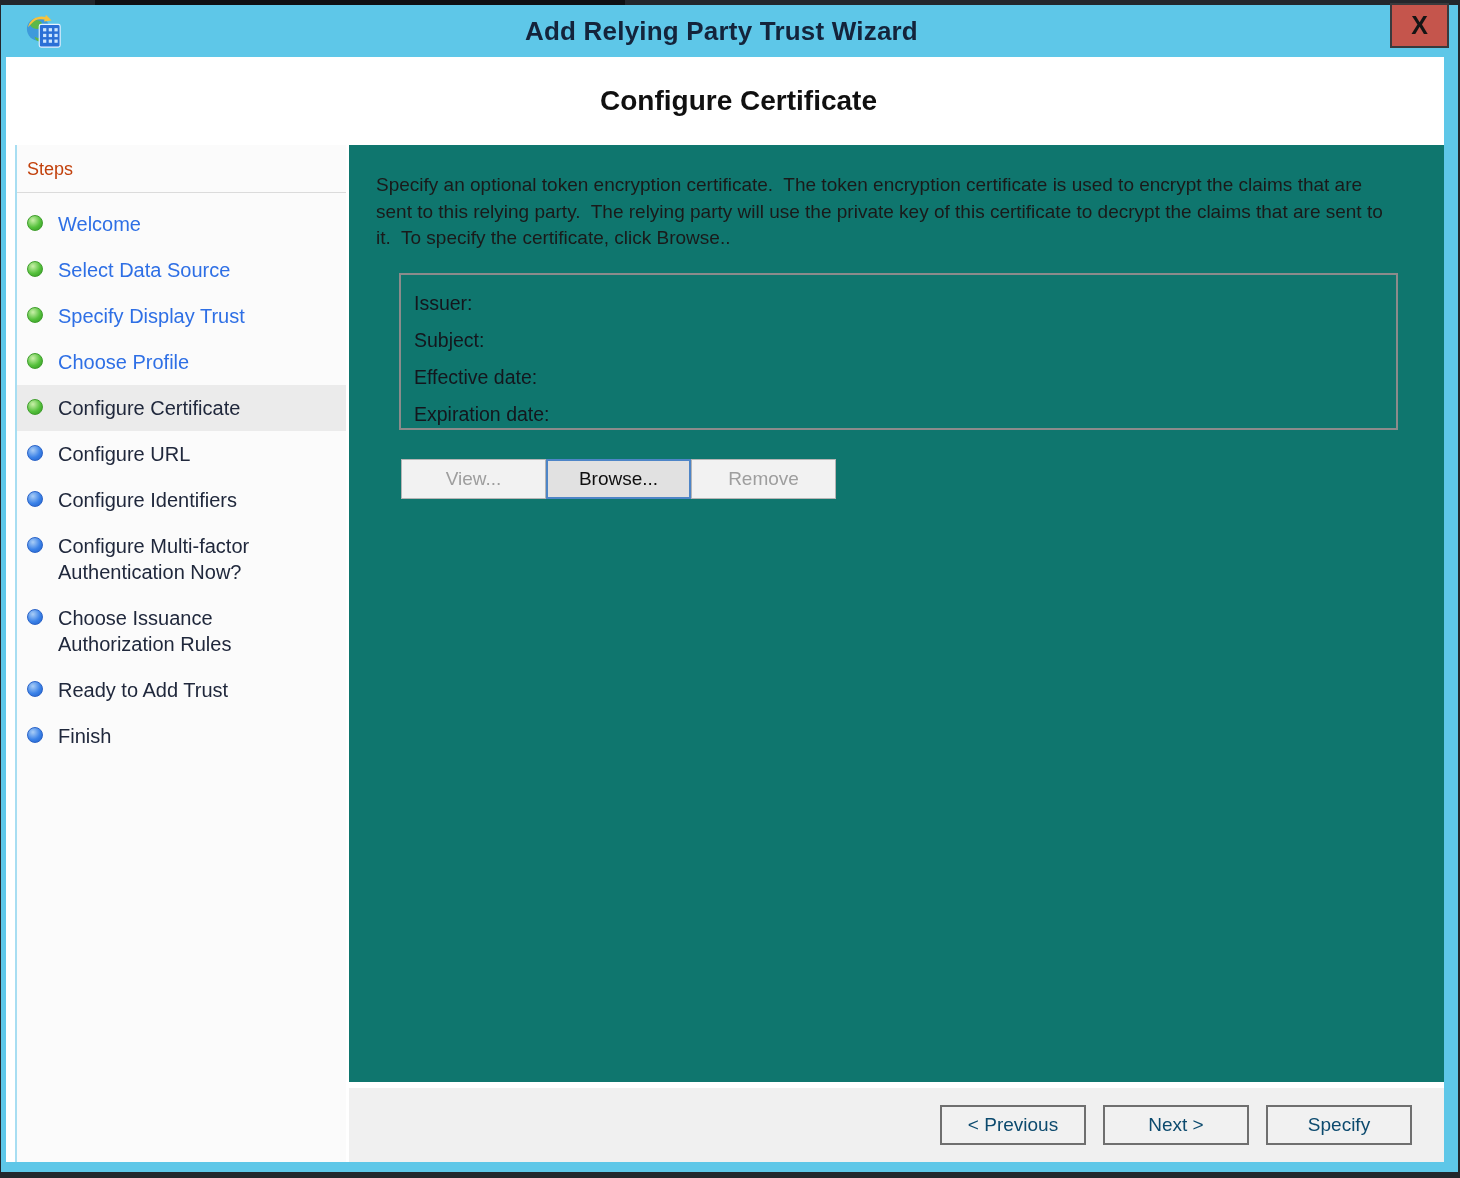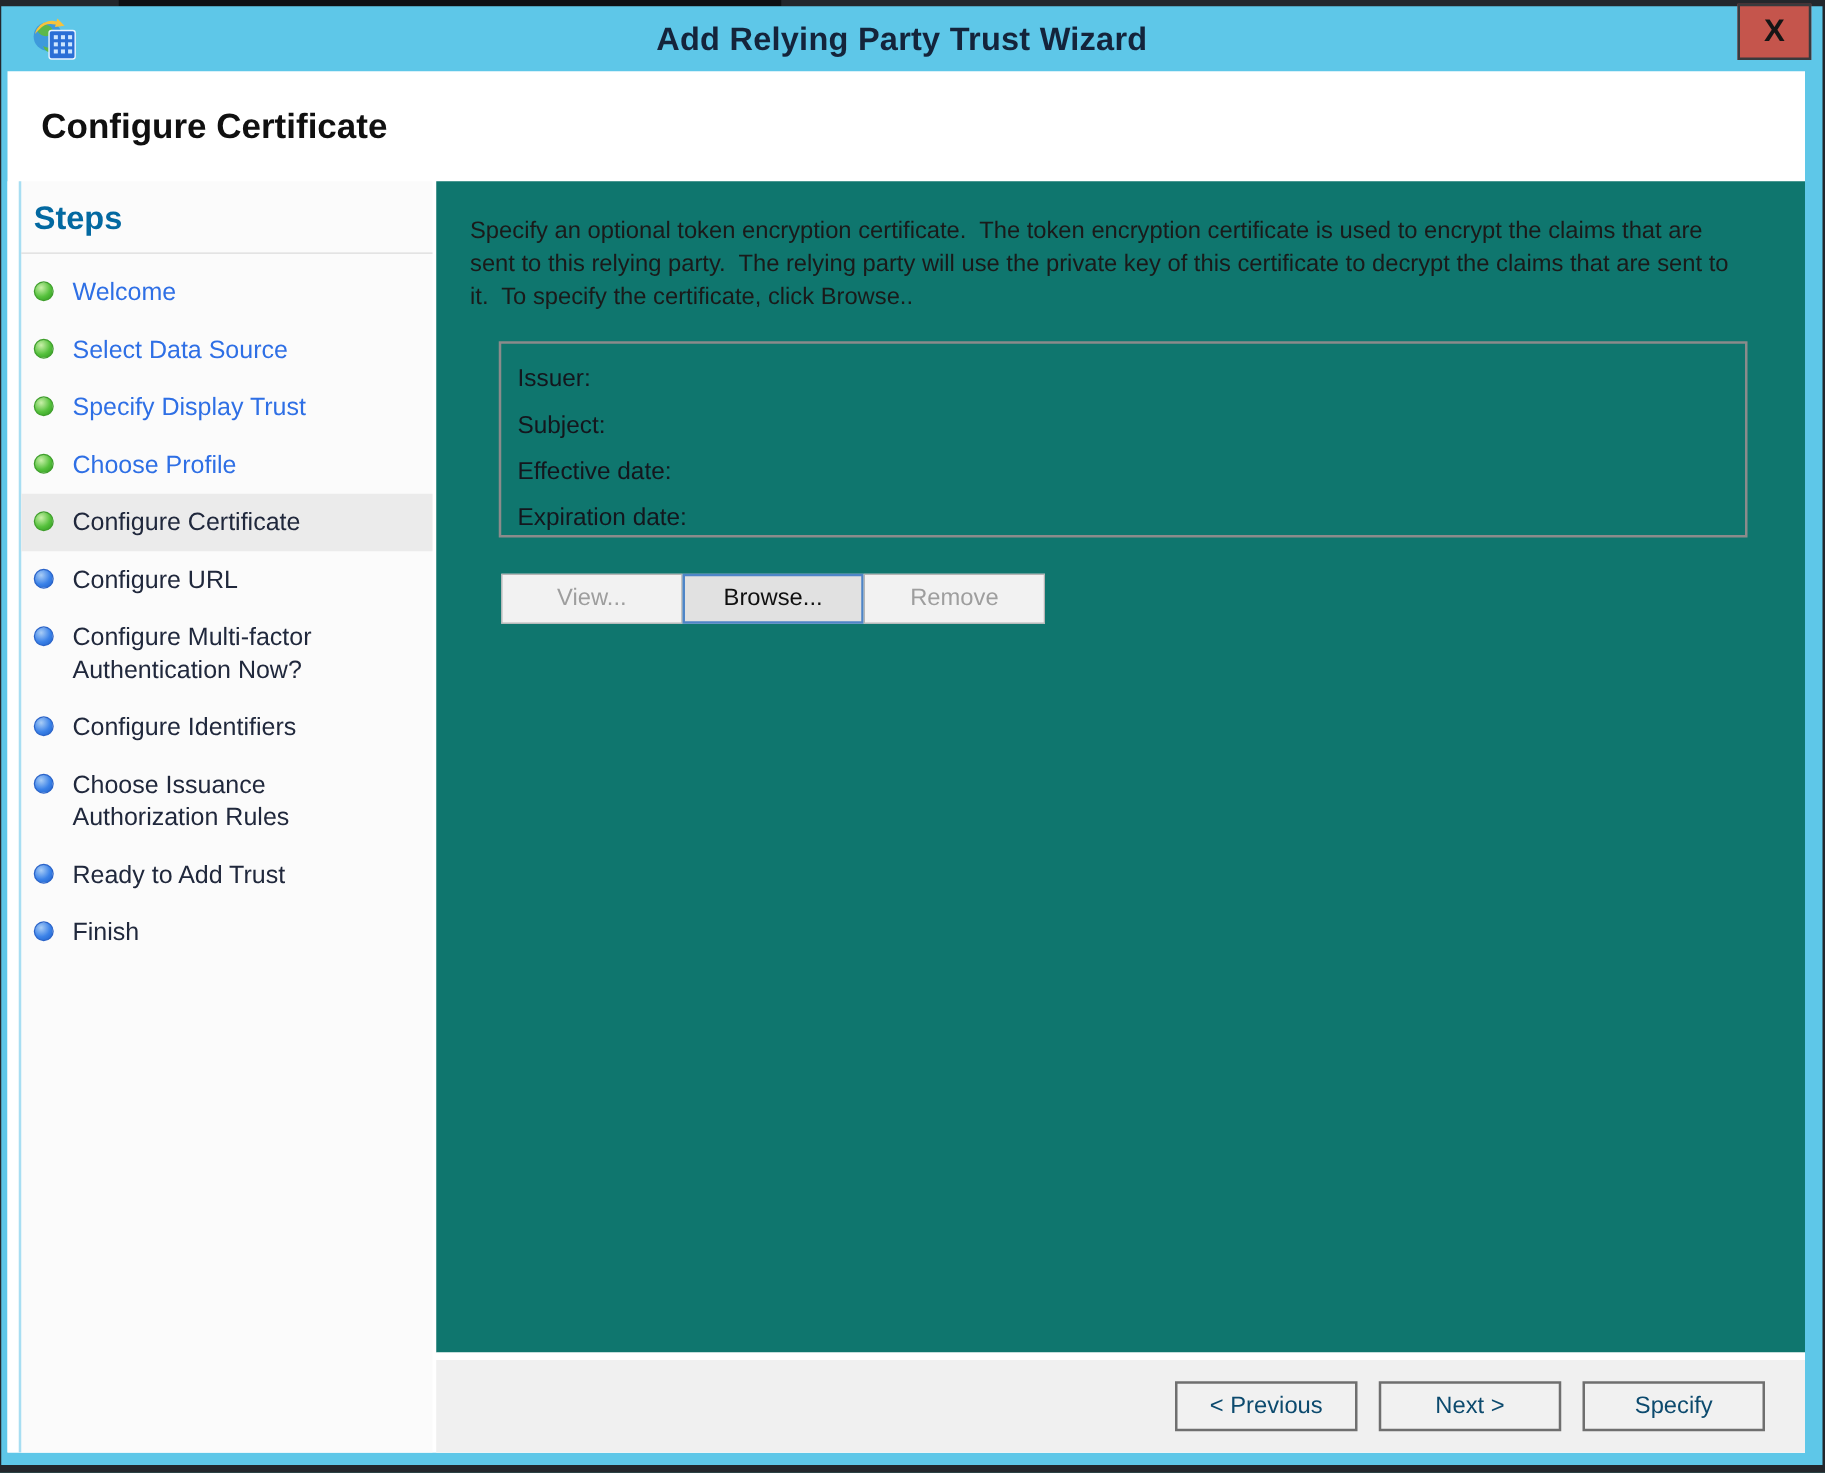--- a/index.html
+++ b/index.html
@@ -30,32 +30,32 @@
     position:absolute;left:0;right:0;text-align:center;
     font-size:26px;font-weight:600;color:#14243B;letter-spacing:.2px;
   }
   .close-btn{
     position:absolute;top:-2px;right:9px;width:59px;height:45px;
     background:#C5554C;border:2px solid #393a3d;
     display:flex;align-items:center;justify-content:center;
     font-size:25px;font-weight:bold;color:#151515;cursor:default;
   }
 
-  .inner{width:100%;height:100%;background:#ffffff;display:flex;flex-direction:column;}
+  .inner{width:100%;height:100%;background:#ffffff;display:flex;flex-direction:column;align-items:center;}
   .header{height:88px;flex:none;padding:28px 0 0 27px;}
   .page-title{font-size:28px;font-weight:bold;color:#101010;}
 
   .body{flex:1;display:flex;min-height:0;background:#ffffff;}
 
   .sidebar{
     width:331px;flex:none;margin-left:9px;
     background:#FBFBFB;border-left:2px solid #a8def2;
   }
   .steps-heading{
-    font-size:26px;font-weight:bold;color:#0369a1;
+    font-size:18px;font-weight:normal;color:#c2410c;
     padding:14px 8px 12px 10px;border-bottom:1px solid #DBDBDB;
   }
   .steps{list-style:none;margin:8px 0 0 0;padding:0;}
   .step{display:flex;gap:15px;align-items:flex-start;padding:10px 6px 10px 10px;}
   .bullet{width:16px;height:16px;border-radius:50%;flex:none;margin-top:4px;}
   .step.completed .bullet, .step.current .bullet{
     background:radial-gradient(circle at 35% 30%, #c9f0a9, #55c13c 55%, #2f9420);
     border:1px solid #3f9e2c;
   }
   .step.upcoming .bullet{
@@ -162,25 +162,25 @@
             <li class="step current">
               <span class="bullet"></span>
               <span class="step-label">Configure Certificate</span>
             </li>
             <li class="step upcoming">
               <span class="bullet"></span>
               <span class="step-label">Configure URL</span>
             </li>
             <li class="step upcoming">
               <span class="bullet"></span>
+              <span class="step-label">Configure Identifiers</span>
+            </li>
+            <li class="step upcoming">
+              <span class="bullet"></span>
               <span class="step-label">Configure Multi-factor Authentication Now?</span>
-            </li>
-            <li class="step upcoming">
-              <span class="bullet"></span>
-              <span class="step-label">Configure Identifiers</span>
             </li>
             <li class="step upcoming">
               <span class="bullet"></span>
               <span class="step-label">Choose Issuance Authorization Rules</span>
             </li>
             <li class="step upcoming">
               <span class="bullet"></span>
               <span class="step-label">Ready to Add Trust</span>
             </li>
             <li class="step upcoming">

